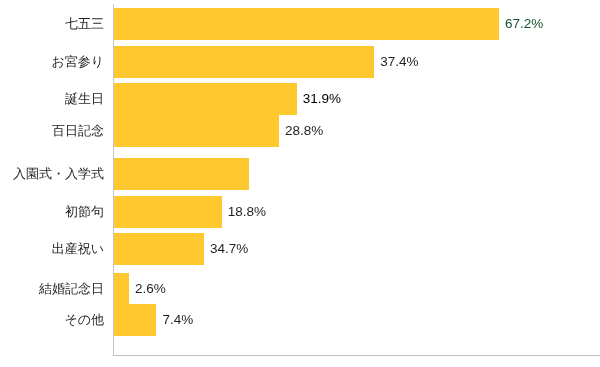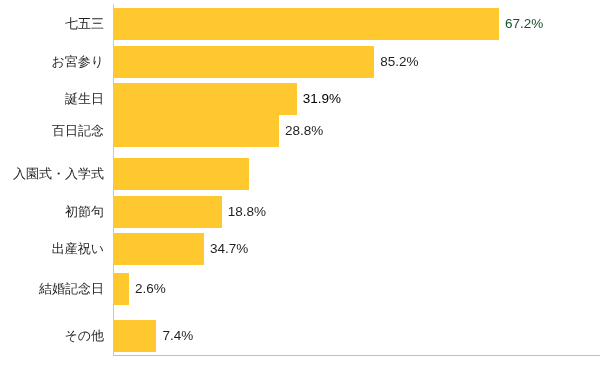--- a/index.html
+++ b/index.html
@@ -109,21 +109,21 @@
         <div class="bar-wrap" style="width: 385.056px;">
           <div class="bar" style="width: 385.056px; background: rgb(255, 200, 46);"></div>
         </div>
         <div class="value-label" style="left: 505.056px; color: #14532d;">67.2%</div>
       </div>
       <div class="chart-row" style="top: 45.5px;">
         <div class="cat-label">お宮参り</div>
         <div class="bar-wrap" style="width: 260.142px;">
           <div class="bar" style="width: 260.142px; background: rgb(255, 200, 46);"></div>
         </div>
-        <div class="value-label" style="left: 380.142px; color: rgb(35, 31, 32);">85.2%</div>
+        <div class="value-label" style="left: 380.142px; color: rgb(35, 31, 32);">37.4%</div>
       </div>
       <div class="chart-row" style="top: 83px;">
         <div class="cat-label">誕生日</div>
         <div class="bar-wrap" style="width: 182.787px;">
           <div class="bar" style="width: 182.787px; background: rgb(255, 200, 46);"></div>
         </div>
         <div class="value-label" style="left: 302.787px; color: #000000;">31.9%</div>
       </div>
       <div class="chart-row" style="top: 115px; padding-left: 24px;">
         <div class="cat-label">百日記念</div>
@@ -152,21 +152,21 @@
         </div>
         <div class="value-label" style="left: 209.961px; color: rgb(35, 31, 32);">34.7%</div>
       </div>
       <div class="chart-row" style="top: 273px; padding-left: 22px;">
         <div class="cat-label">結婚記念日</div>
         <div class="bar-wrap" style="width: 14.898px;">
           <div class="bar" style="width: 14.898px; background: rgb(255, 200, 46);"></div>
         </div>
         <div class="value-label" style="left: 134.898px; color: rgb(35, 31, 32);">2.6%</div>
       </div>
-      <div class="chart-row" style="top: 320px;">
+      <div class="chart-row" style="top: 304px;">
         <div class="cat-label">その他</div>
         <div class="bar-wrap" style="width: 42.402px;">
           <div class="bar" style="width: 42.402px; background: rgb(255, 200, 46);"></div>
         </div>
         <div class="value-label" style="left: 162.402px; color: rgb(35, 31, 32);">7.4%</div>
       </div>
     </div>
 
 </div>
 

